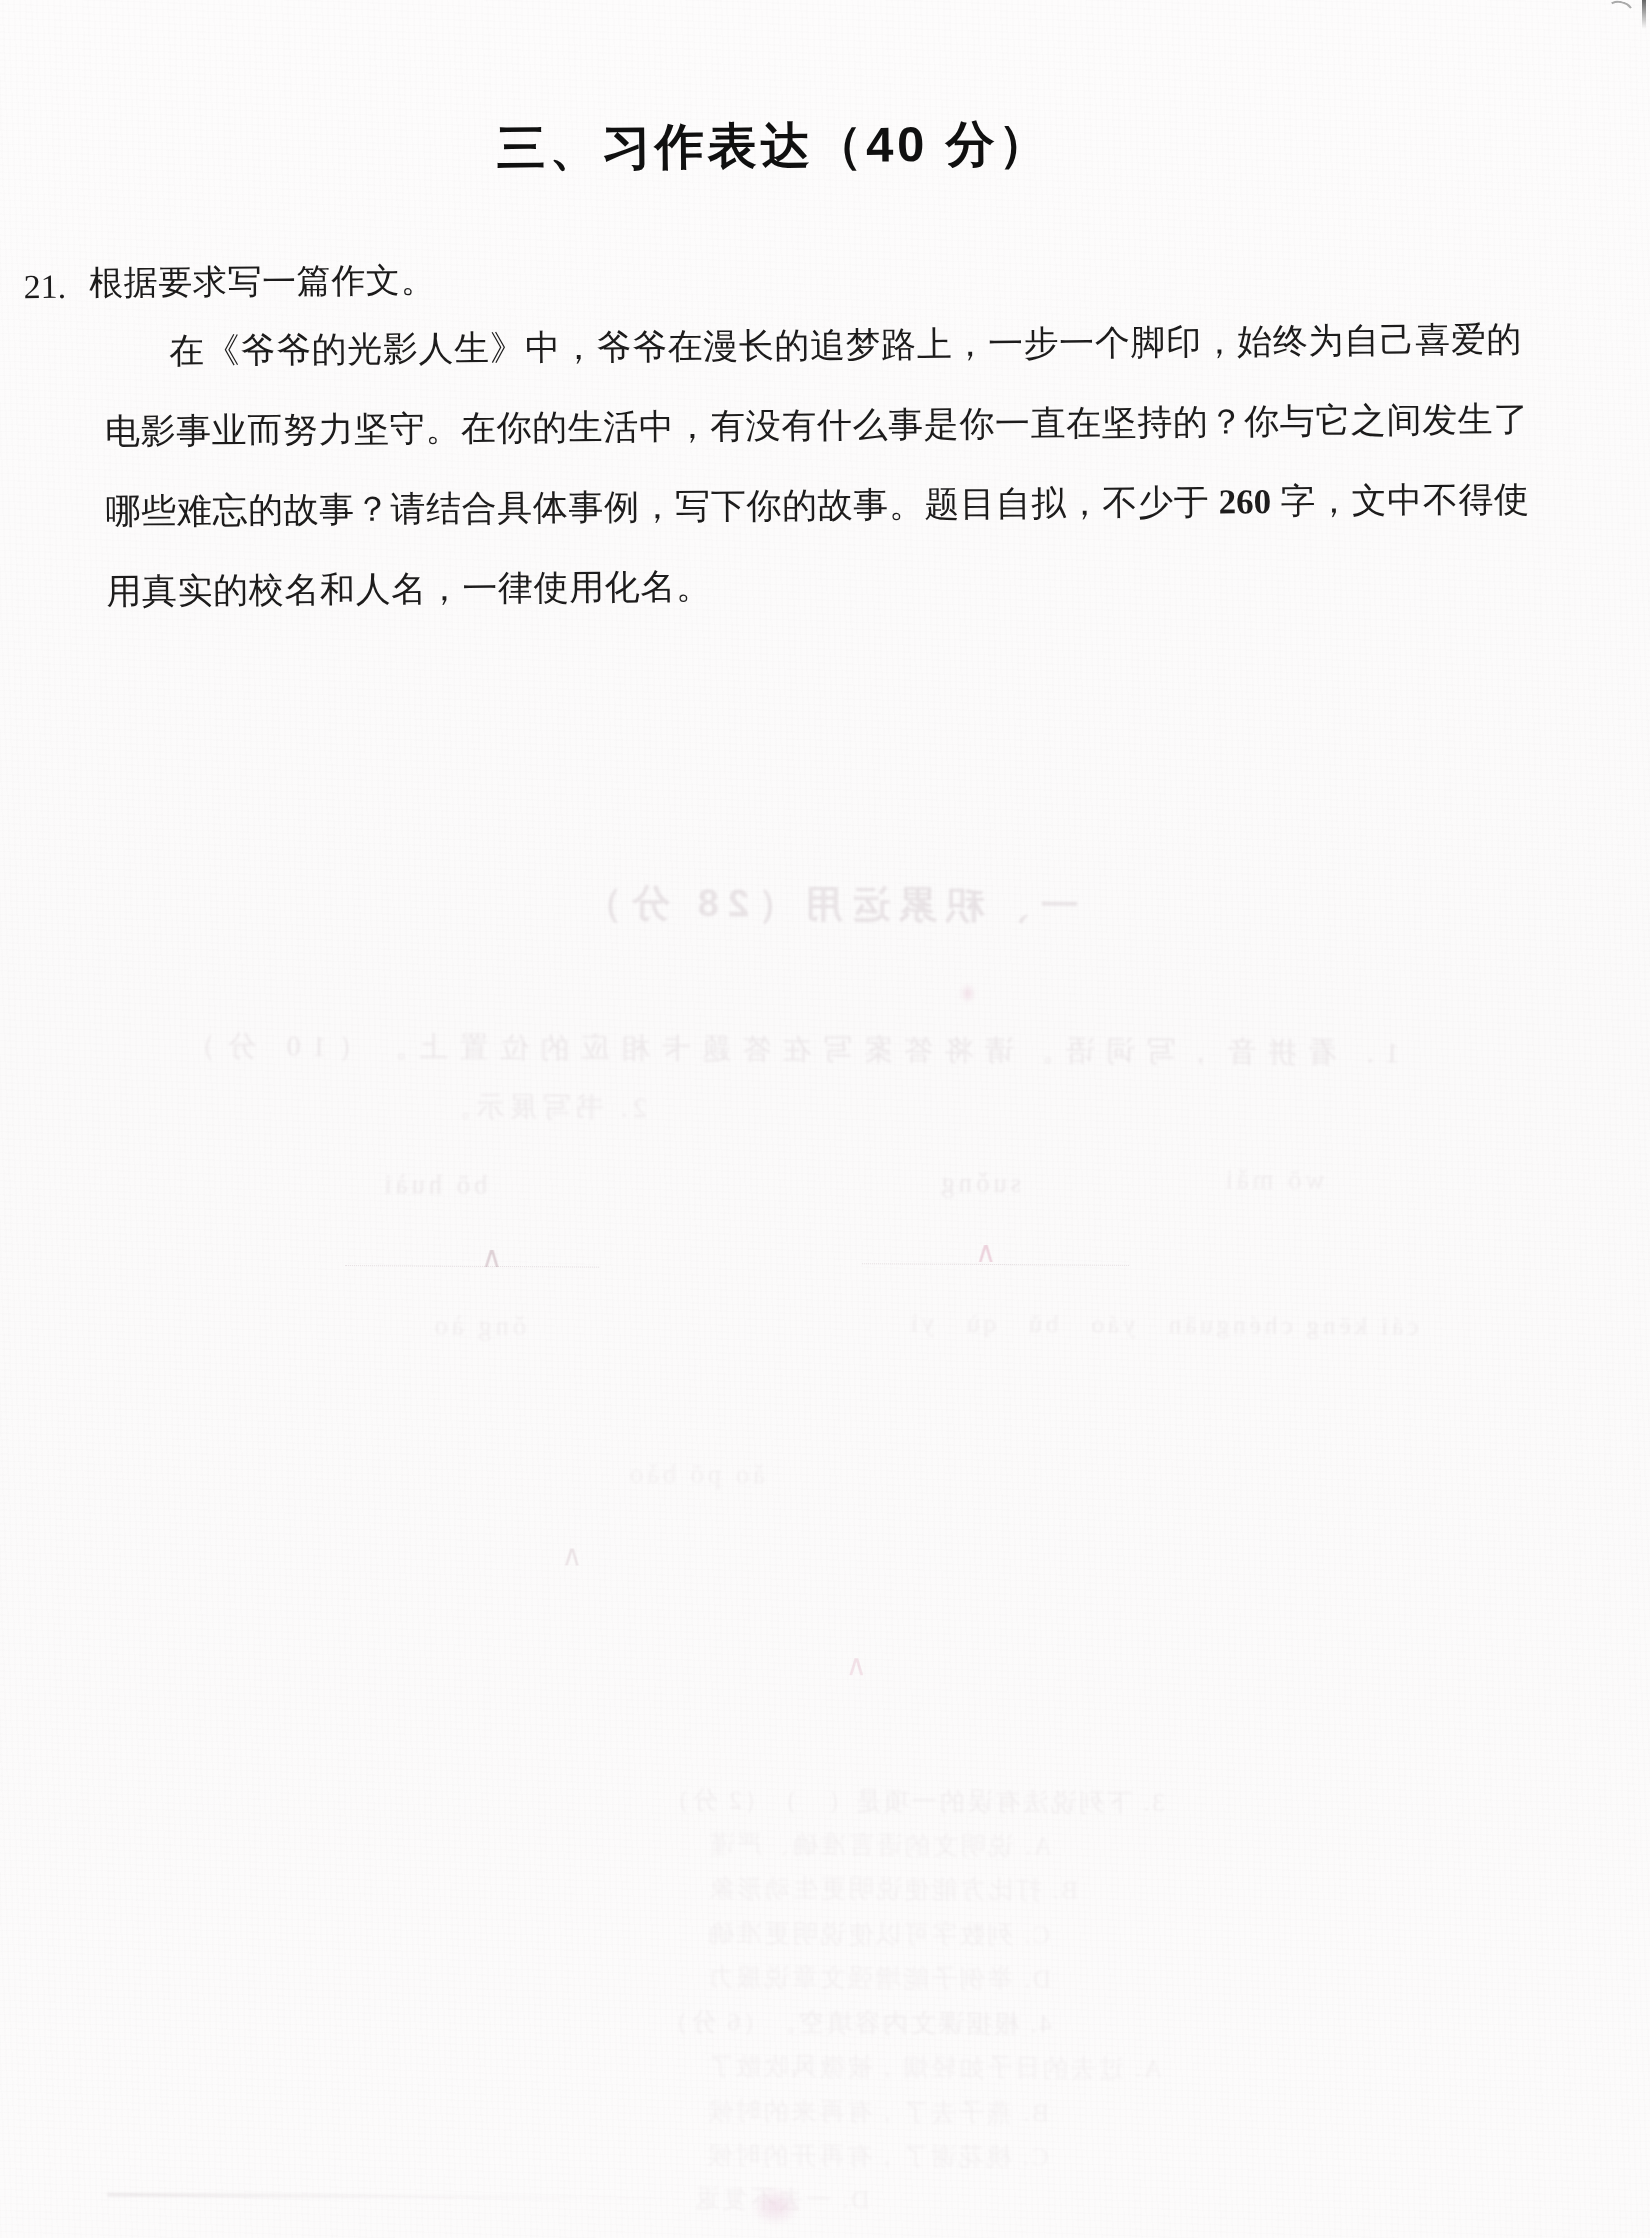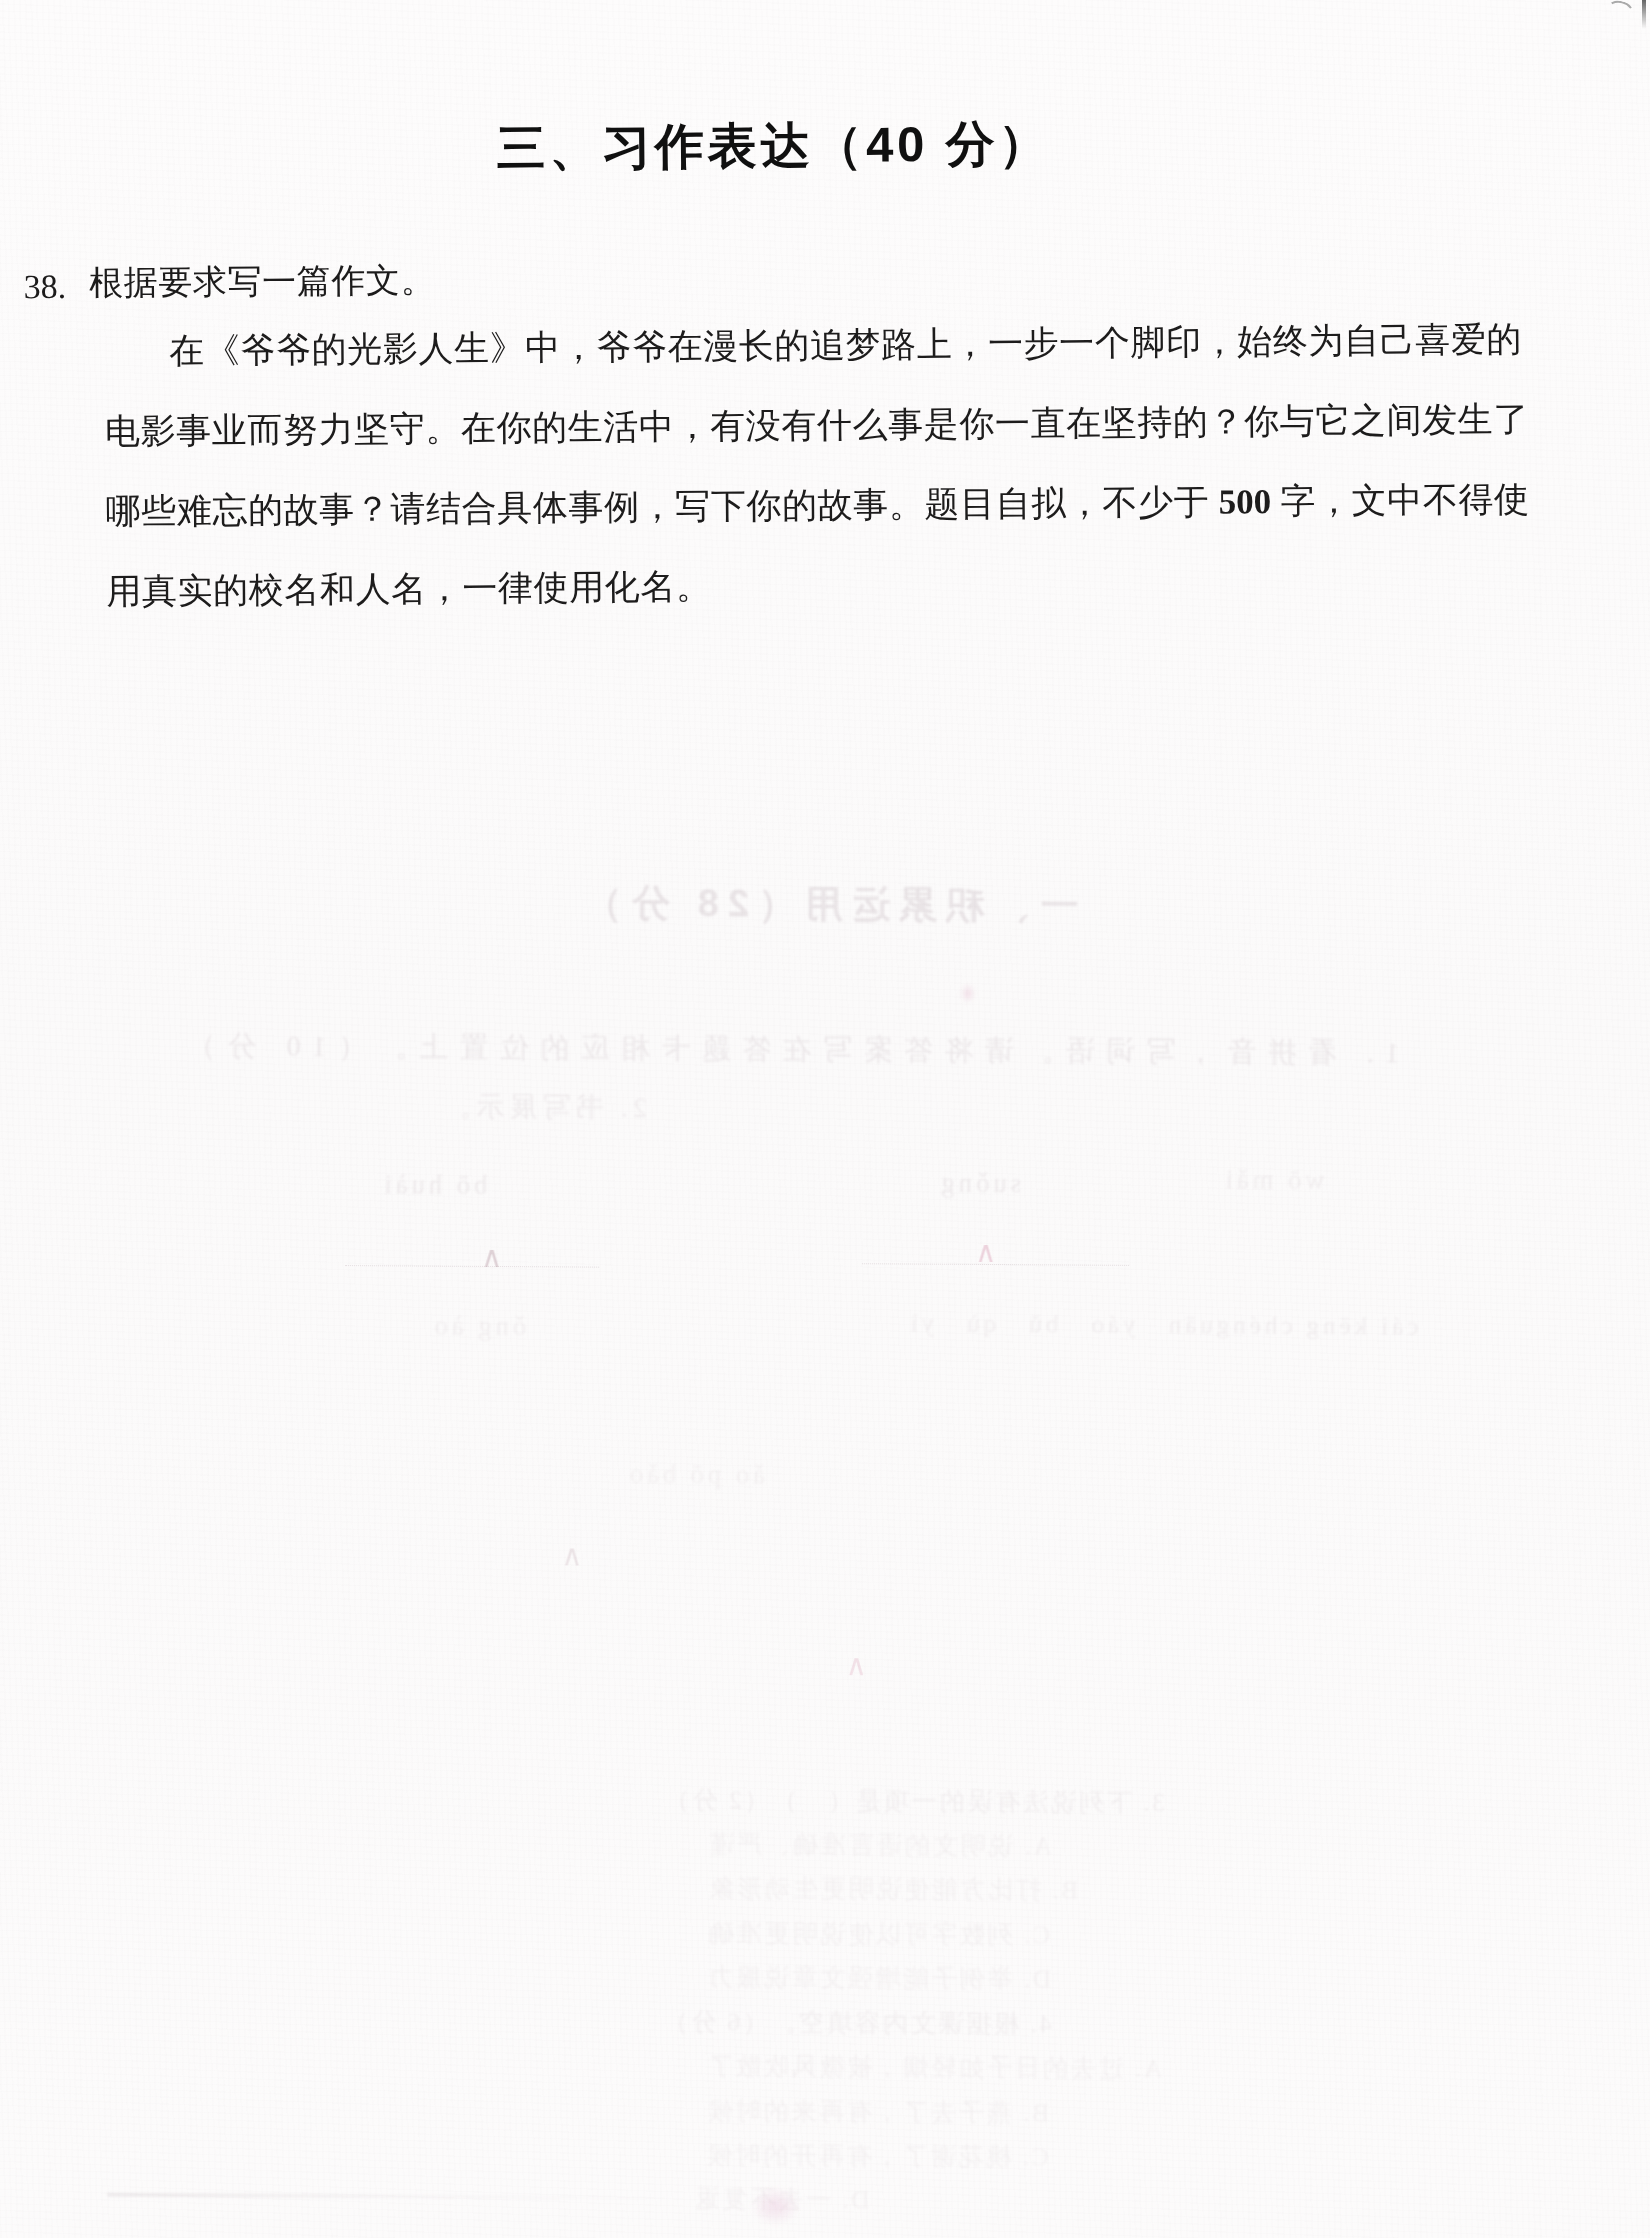--- a/index.html
+++ b/index.html
@@ -93,25 +93,25 @@
 
     <div class="bt-streak"></div>
     <div class="smudge smudge-pink-a"></div>
     <div class="smudge smudge-pink-b"></div>
   </div>
 
   <div class="content">
     <div class="title">三、习作表达（40 分）</div>
 
     <div class="q-line">
-      <span class="q-num">38.</span><span>根据要求写一篇作文。</span>
+      <span class="q-num">21.</span><span>根据要求写一篇作文。</span>
     </div>
 
     <div class="essay-line l1">在《爷爷的光影人生》中，爷爷在漫长的追梦路上，一步一个脚印，始终为自己喜爱的</div>
     <div class="essay-line l2">电影事业而努力坚守。在你的生活中，有没有什么事是你一直在坚持的？你与它之间发生了</div>
-    <div class="essay-line l3"><span>哪些难忘的故事？请结合具体事例，写下你的故事。题目自拟，不少于 </span><span class="bold-num">500</span><span> 字，文中不得使</span></div>
+    <div class="essay-line l3"><span>哪些难忘的故事？请结合具体事例，写下你的故事。题目自拟，不少于 </span><span class="bold-num">260</span><span> 字，文中不得使</span></div>
     <div class="essay-line l4">用真实的校名和人名，一律使用化名。</div>
   </div>
 
   <div class="edge-sliver"></div>
   <div class="corner-mark"></div>
 </div>
 
 
 </body></html>

